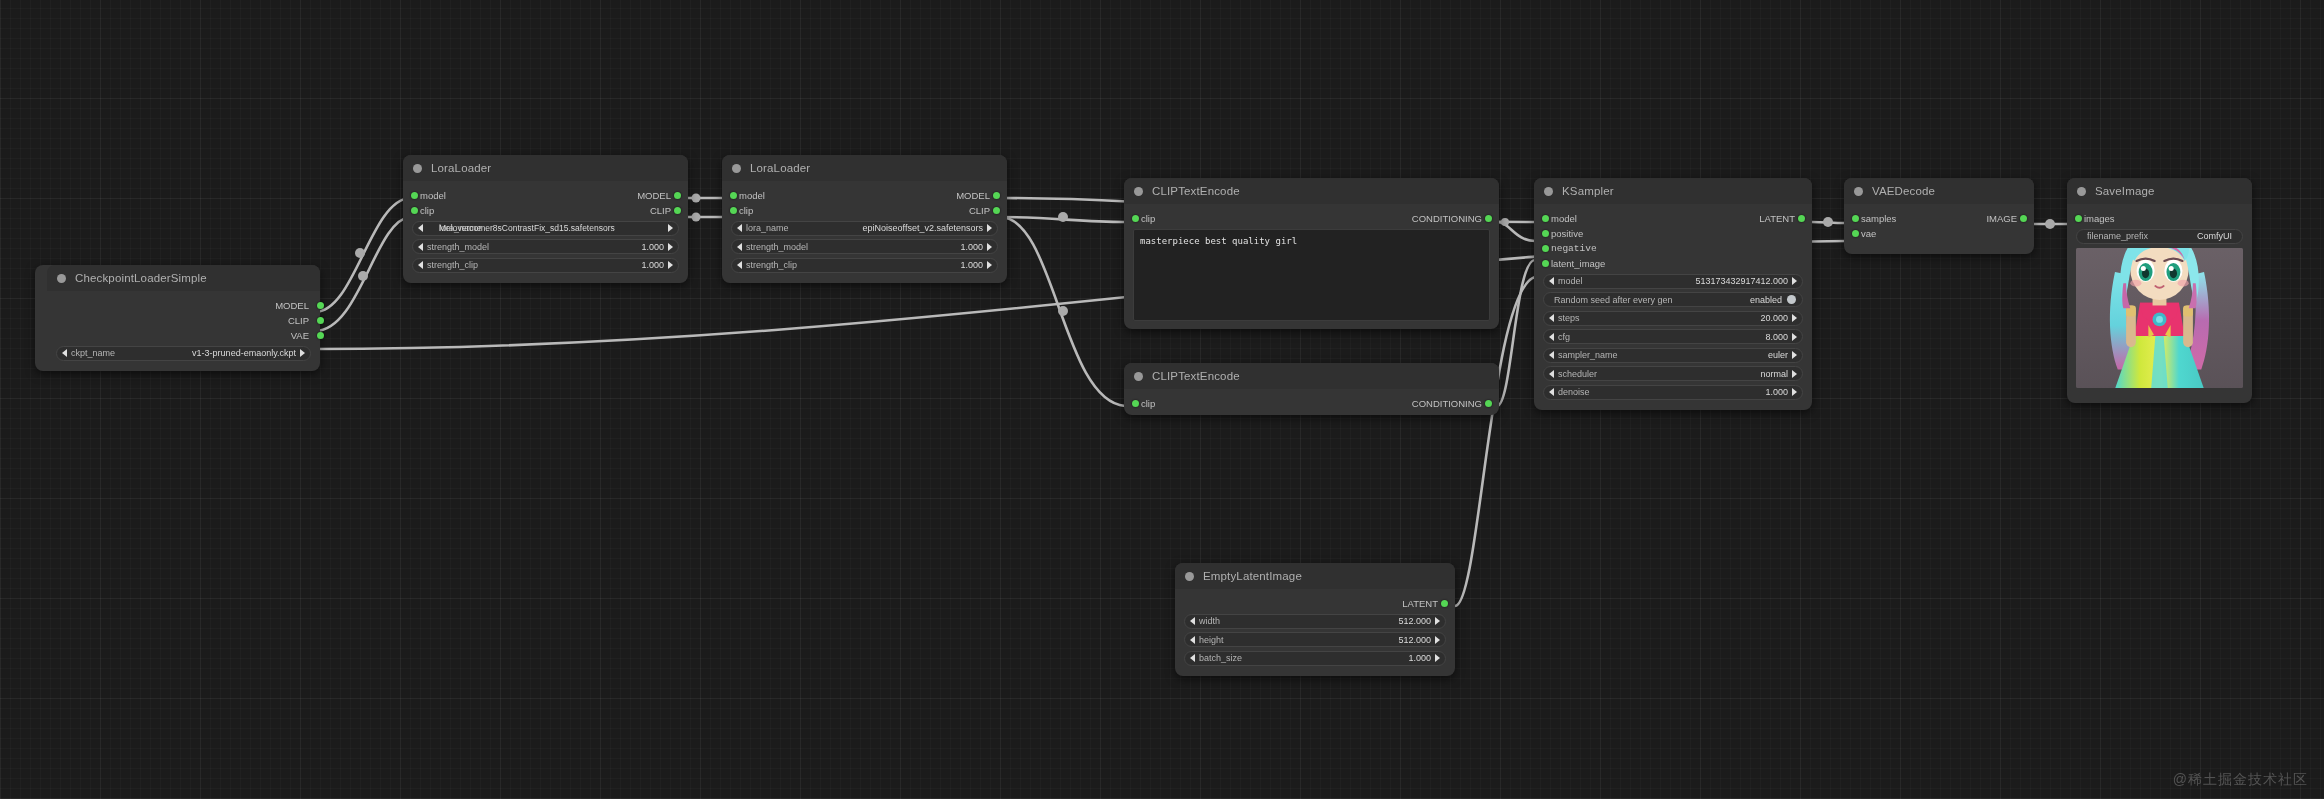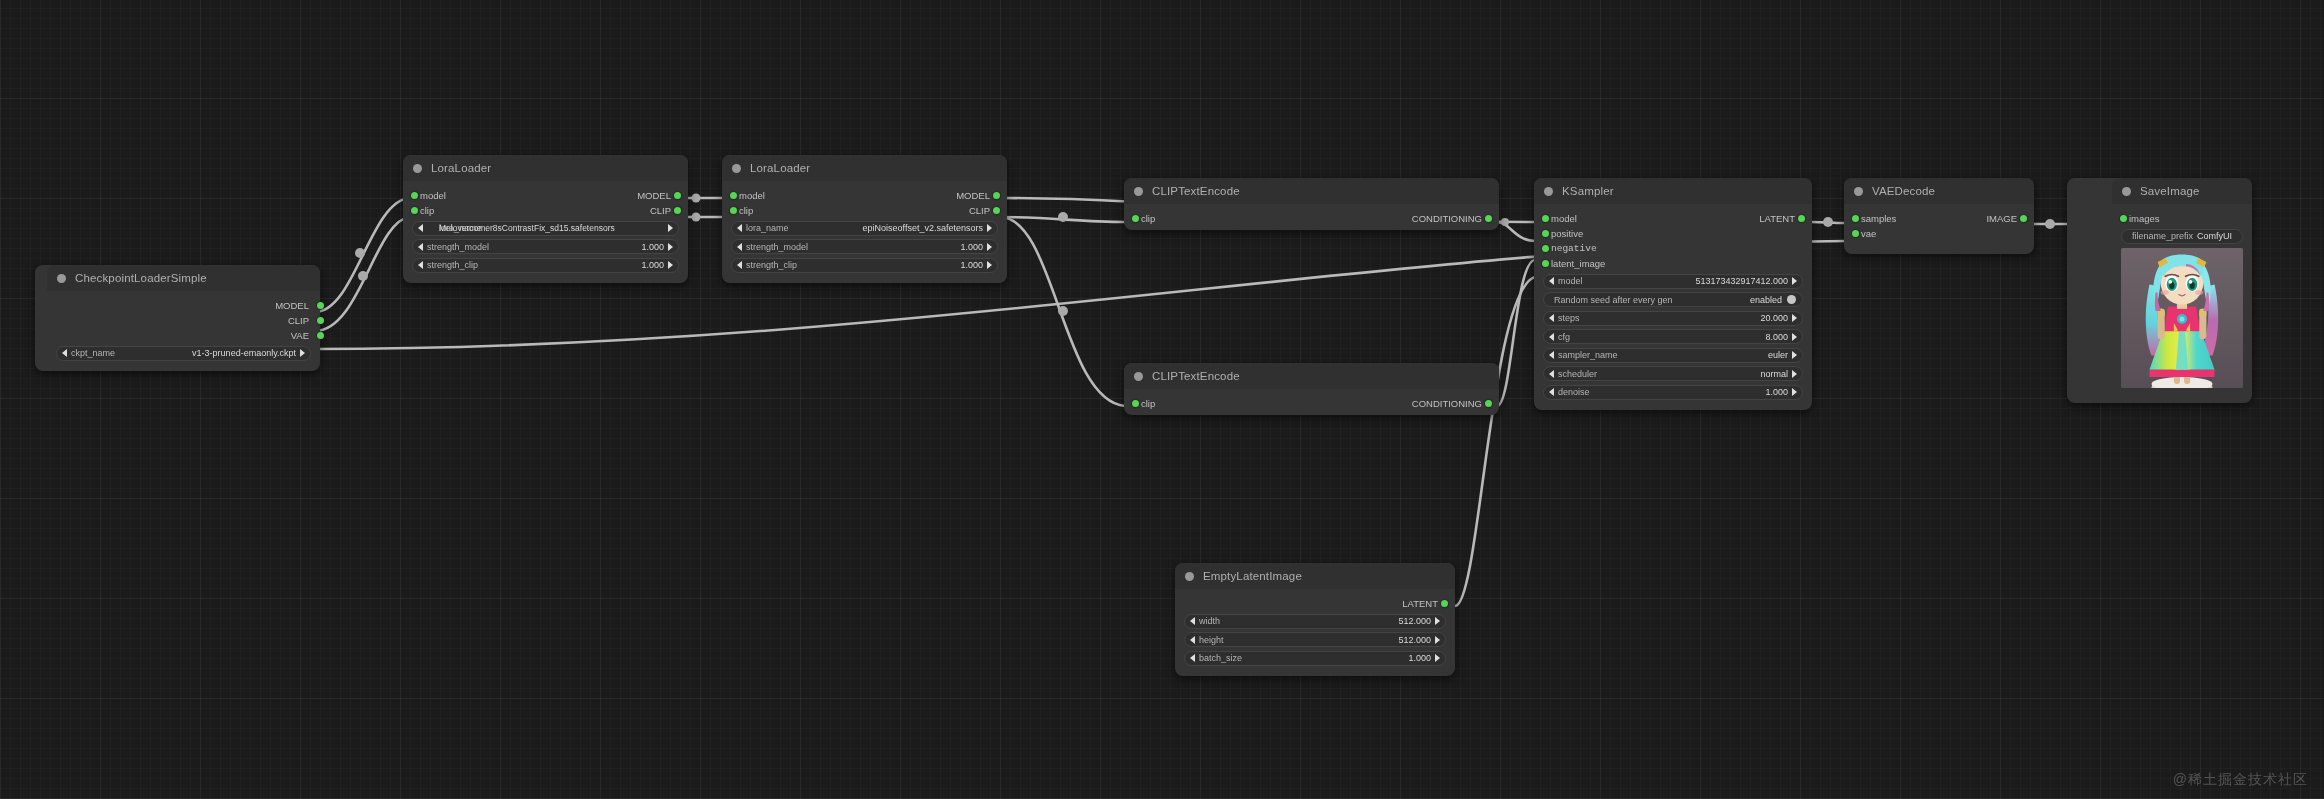--- a/index.html
+++ b/index.html
@@ -366,20 +366,21 @@
       <div class="slot-row">
         <span class="slot" style="position:relative; padding-left:6px;">
           <span class="dot in"></span>
           <span>clip</span>
         </span>
         <span class="slot out" style="position:relative; padding-right:6px;">
           <span class="dot out"></span>
           <span>CONDITIONING</span>
         </span>
       </div>
+      <div class="textarea" style="height:92px;">masterpiece best quality girl</div>
     </div>
   </div>
 
   <div class="node" style="left:1124px; top:363px; width:375px;">
     <div class="node-header">
       <span class="collapse-dot"></span>
       <span class="node-title">CLIPTextEncode</span>
     </div>
     <div class="node-body" style="padding-bottom:3px;">
       <div class="slot-row">
@@ -547,21 +548,21 @@
       </div>
       <div class="slot-row">
         <span class="slot" style="position:relative; padding-left:6px;">
           <span class="dot in"></span>
           <span>vae</span>
         </span>
       </div>
     </div>
   </div>
 
-  <div class="node" style="left:2067px; top:178px; width:185px;padding-left:45px;">
+  <div class="node" style="left:2067px; top:178px; width:185px;">
     <div class="node-header">
       <span class="collapse-dot"></span>
       <span class="node-title">SaveImage</span>
     </div>
     <div class="node-body">
       <div class="slot-row">
         <span class="slot" style="position:relative; padding-left:6px;">
           <span class="dot in"></span>
           <span>images</span>
         </span>

